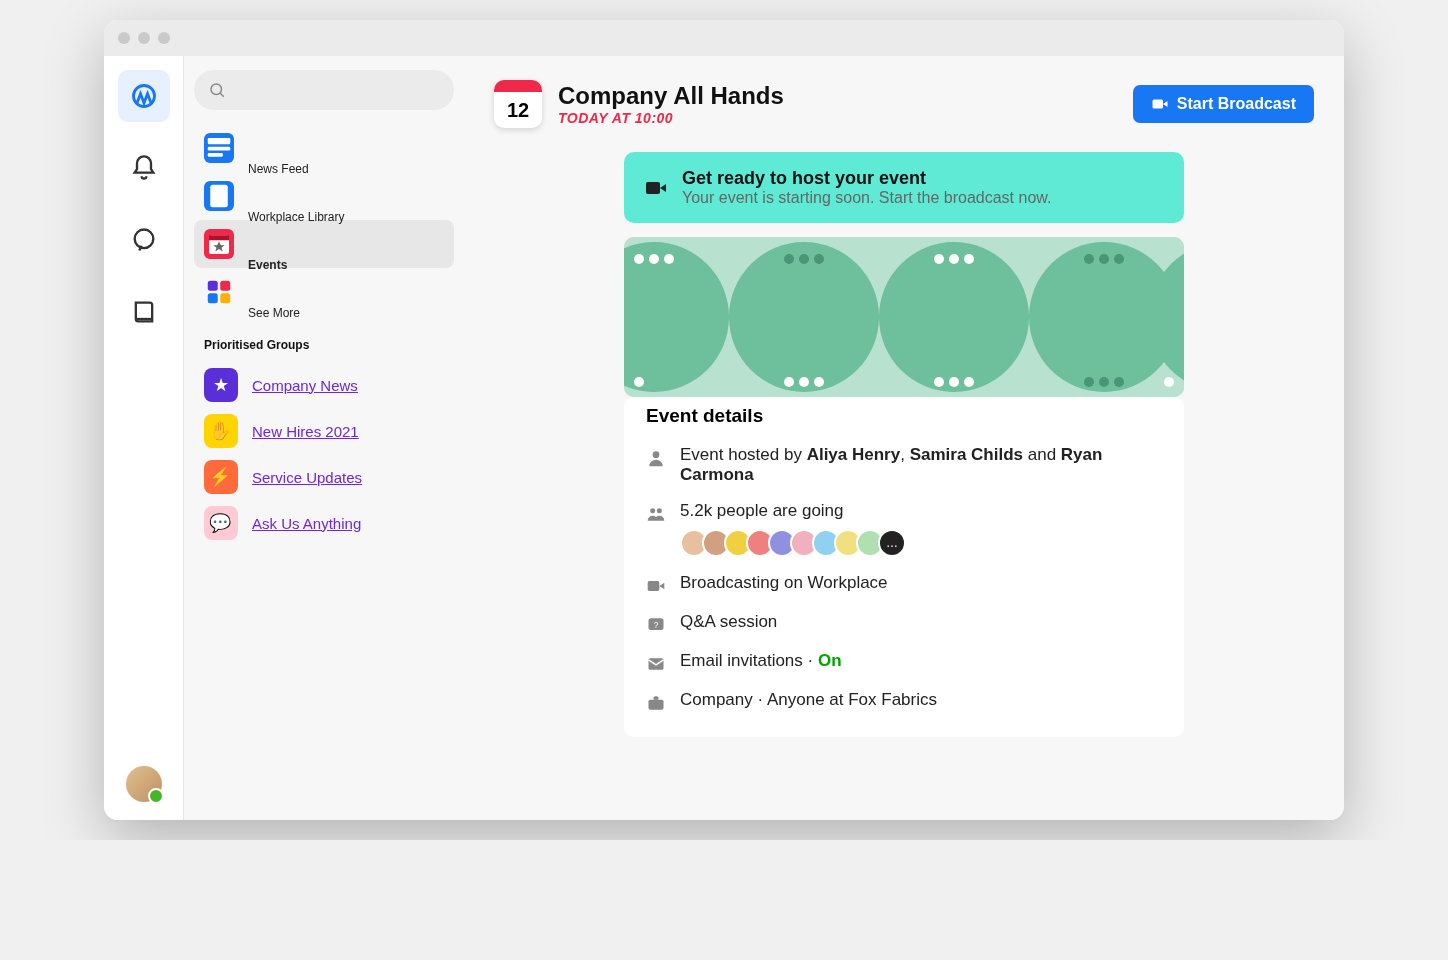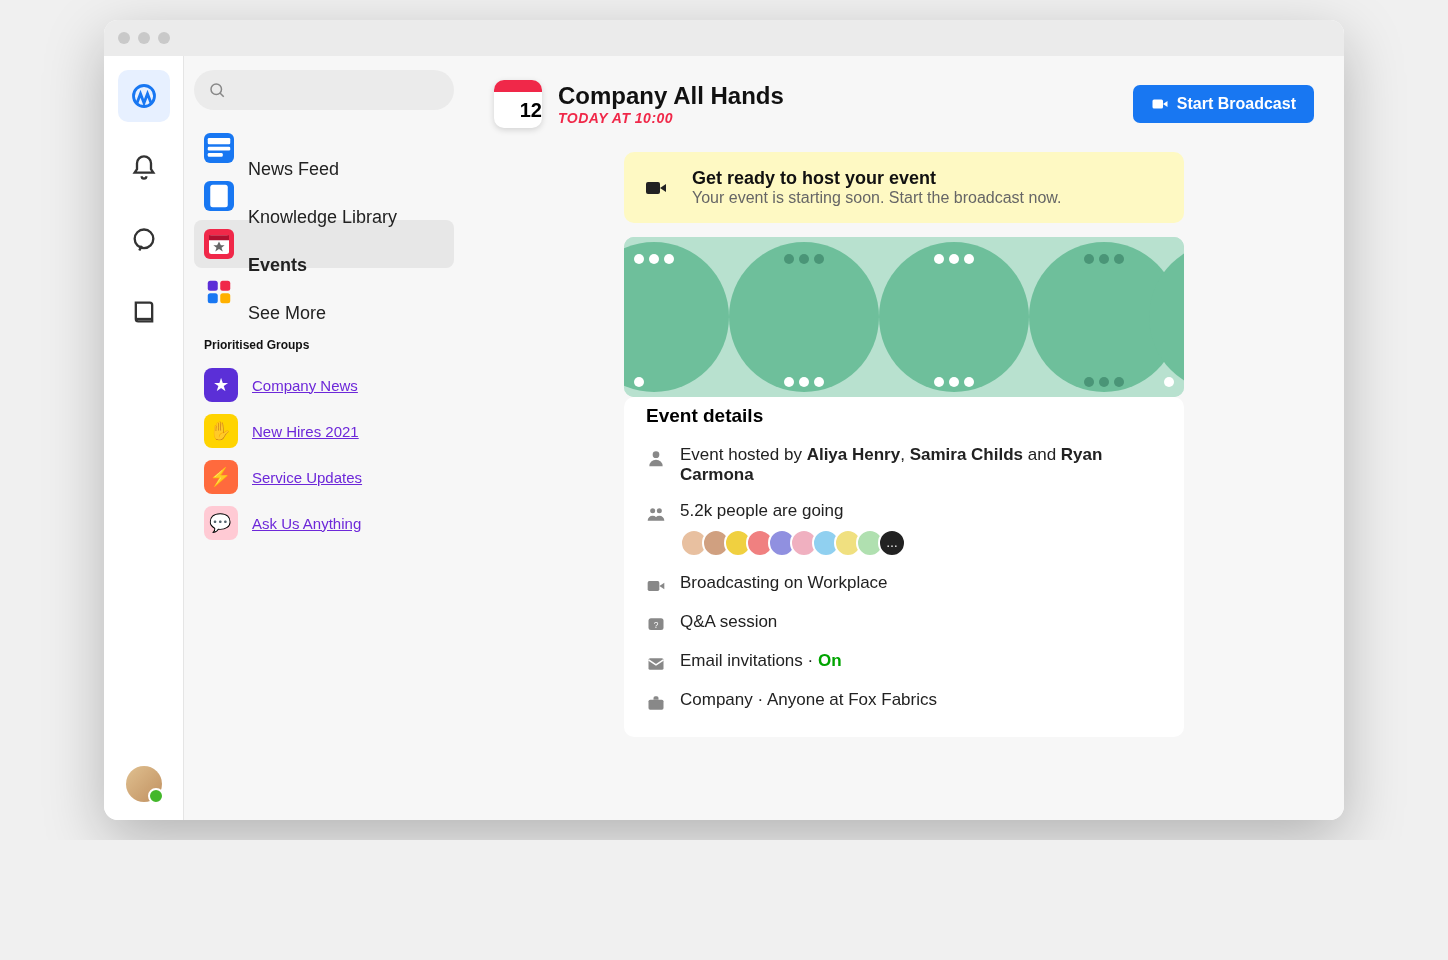--- a/index.html
+++ b/index.html
@@ -14,37 +14,37 @@
 .rail-btn svg { width: 28px; height: 28px; }
 .rail-spacer { flex: 1; }
 .avatar-small { width: 36px; height: 36px; border-radius: 50%; background: linear-gradient(135deg,#e0c090,#c09060); margin-bottom: 18px; position: relative; }
 .avatar-small::after { content: ""; position: absolute; right: -2px; bottom: -2px; width: 12px; height: 12px; background: #42b72a; border: 2px solid #fff; border-radius: 50%; }
 .sidebar { width: 280px; background: #f7f7f7; padding: 14px 10px; overflow-y: auto; }
 .search { display: flex; align-items: center; height: 40px; background: #ebebeb; border-radius: 20px; padding: 0 14px; color: #888; margin-bottom: 14px; }
 .search svg { width: 18px; height: 18px; }
 .nav-item { display: flex; align-items: center; height: 48px; padding: 0 10px; border-radius: 8px; gap: 14px; cursor: pointer; }
 .nav-item.active { background: #e7e7e7; font-weight: 700; }
 .nav-item .nav-icon { width: 30px; height: 30px; border-radius: 6px; display: flex; align-items: center; justify-content: center; font-size: 16px; color: #fff; }
-.nav-item .nav-label { font-size: 18px; color: #222; margin-top: 42px; }
+.nav-item .nav-label { font-size: 12px; color: #222; margin-top: 42px; }
 .section-title { font-size: 12px; font-weight: 700; margin: 22px 10px 10px; color: #111; }
 .group-item { display: flex; align-items: center; height: 46px; padding: 0 10px; border-radius: 8px; gap: 14px; cursor: pointer; }
 .group-icon { width: 34px; height: 34px; border-radius: 8px; display: flex; align-items: center; justify-content: center; font-size: 18px; color: #fff; }
 .group-label { font-size: 15px; color: #6d28d9; text-decoration: underline; }
 .content { flex: 1; background: #f7f7f7; overflow-y: auto; }
 .header { display: flex; align-items: center; padding: 24px 30px; gap: 16px; }
-.cal-icon { width: 48px; height: 48px; background: #fff; border-radius: 10px; box-shadow: 0 2px 6px rgba(0,0,0,0.15); display: flex; flex-direction: column; align-items: flex-end; overflow: hidden; }
+.cal-icon { width: 48px; height: 48px; background: #fff; border-radius: 10px; box-shadow: 0 2px 6px rgba(0,0,0,0.15); display: flex; flex-direction: column; align-items: center; overflow: hidden; }
 .cal-icon .top { height: 12px; width: 100%; background: #f02849; }
 .cal-icon .num { font-size: 20px; font-weight: 700; line-height: 36px; }
 .header-titles .title { font-size: 24px; font-weight: 800; color: #111; }
 .header-titles .subtitle { font-size: 14px; font-weight: 700; color: #f02849; letter-spacing: 0.5px; font-style: italic; }
 .header-spacer { flex: 1; }
 .broadcast-btn { background: #1877f2; color: #fff; border: none; border-radius: 7px; padding: 10px 18px; font-size: 16px; font-weight: 700; display: flex; align-items: center; gap: 8px; cursor: pointer; }
 .broadcast-btn svg { width: 18px; height: 18px; }
 .body { padding: 0 30px 30px; display: flex; flex-direction: column; align-items: center; }
-.banner { width: 560px; background: #fef9c3; border-radius: 10px; padding: 16px 20px; display: flex; align-items: center; gap: 24px; margin-bottom: 14px; }
+.banner { width: 560px; background: #5eead4; border-radius: 10px; padding: 16px 20px; display: flex; align-items: center; gap: 14px; margin-bottom: 14px; }
 .banner .bicon { width: 24px; height: 24px; }
 .banner-title { font-size: 18px; font-weight: 800; color: #111; }
 .banner-sub { font-size: 16px; color: #666; }
 .cover { width: 560px; height: 160px; background: #b8e1cf; border-radius: 10px; margin-bottom: 0; position: relative; overflow: hidden; }
 .details { width: 560px; background: #fff; border-radius: 10px; padding: 8px 22px; }
 .details h3 { font-size: 19px; font-weight: 800; margin-bottom: 18px; }
 .drow { display: flex; align-items: flex-start; gap: 14px; margin-bottom: 16px; font-size: 17px; color: #222; }
 .drow .dicon { width: 20px; height: 20px; flex-shrink: 0; margin-top: 3px; color: #888; }
 .drow .host strong { font-weight: 800; }
 .avatars { display: flex; margin-top: 8px; }
@@ -109,21 +109,21 @@
               </svg>
             </div>
             <div class="nav-label">News Feed</div>
           </div>
           <div class="nav-item">
             <div class="nav-icon" style="background:#1877f2">
               <svg viewBox="0 0 24 24" fill="#fff">
                 <rect x="5" y="3" width="14" height="18" rx="2"></rect>
               </svg>
             </div>
-            <div class="nav-label">Knowledge Library</div>
+            <div class="nav-label">Workplace Library</div>
           </div>
           <div class="nav-item active">
             <div class="nav-icon" style="background:#f02849">
               <svg viewBox="0 0 24 24" fill="#fff">
                 <rect x="4" y="5" width="16" height="15" rx="2"></rect>
                 <rect x="4" y="5" width="16" height="4" fill="#b01030"></rect>
                 <path d="M12 10l1.5 3h3l-2.5 2 1 3-3-2-3 2 1-3-2.5-2h3z" fill="#666"></path>
               </svg>
             </div>
             <div class="nav-label">Events</div>

